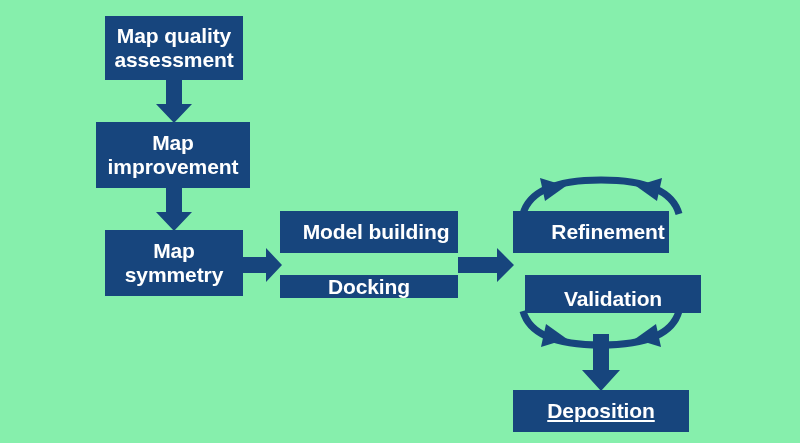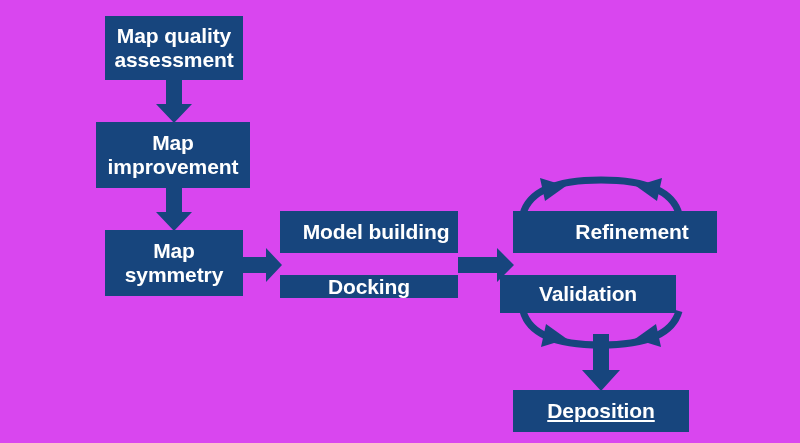--- a/index.html
+++ b/index.html
@@ -11,21 +11,21 @@
     width: 800px;
     height: 443px;
     background: #ffffff;
     font-family: "Liberation Sans", sans-serif;
     overflow: hidden;
   }
   #flowchart {
     position: relative;
     width: 800px;
     height: 443px;
-    background: #d946ef;
+    background: #86efac;
   }
   .svg-layer {
     position: absolute;
     left: 0;
     top: 0;
     width: 800px;
     height: 443px;
     pointer-events: none;
   }
   .node {
@@ -53,22 +53,22 @@
   
   #node-map-quality  { left: 105px; top: 16px;  width: 138px; height: 64px; }
   #node-map-improve  { left: 96px;  top: 122px; width: 154px; height: 66px; }
   #node-map-symmetry { left: 105px; top: 230px; width: 138px; height: 66px; }
 
   
   #node-model-building { left: 280px; top: 211px; width: 178px; height: 42px; padding-left: 20px; }
   #node-docking        { left: 280px; top: 275px; width: 178px; height: 23px; }
 
   
-  #node-refinement { left: 513px; top: 211px; width: 204px; height: 42px; padding-left: 40px; }
-  #node-validation { left: 500px; top: 275px; width: 176px; height: 38px; }
+  #node-refinement { left: 513px; top: 211px; width: 156px; height: 42px; padding-left: 40px; }
+  #node-validation { left: 525px; top: 275px; width: 176px; height: 38px; align-items: flex-end; }
   #node-deposition { left: 513px; top: 390px; width: 176px; height: 42px; text-decoration: underline; }
 </style>
 </head>
 <body>
 
 <div id="flowchart">
 
   <svg class="svg-layer" viewBox="0 0 800 443" xmlns="http://www.w3.org/2000/svg">
 
     <g>

